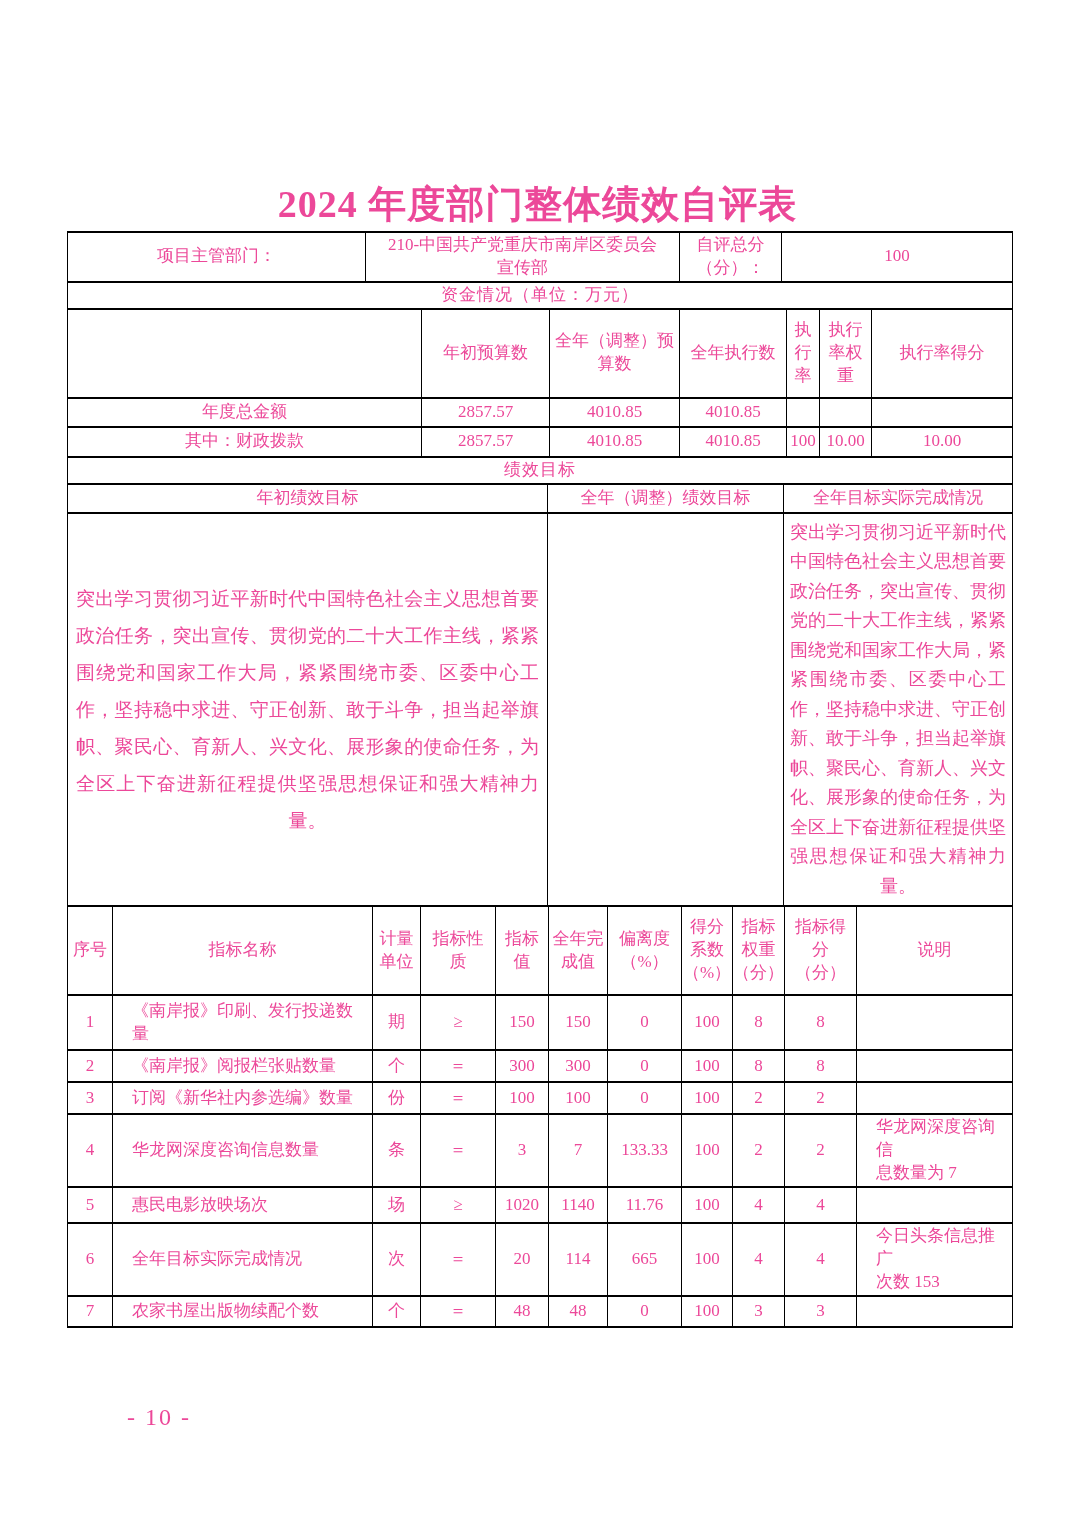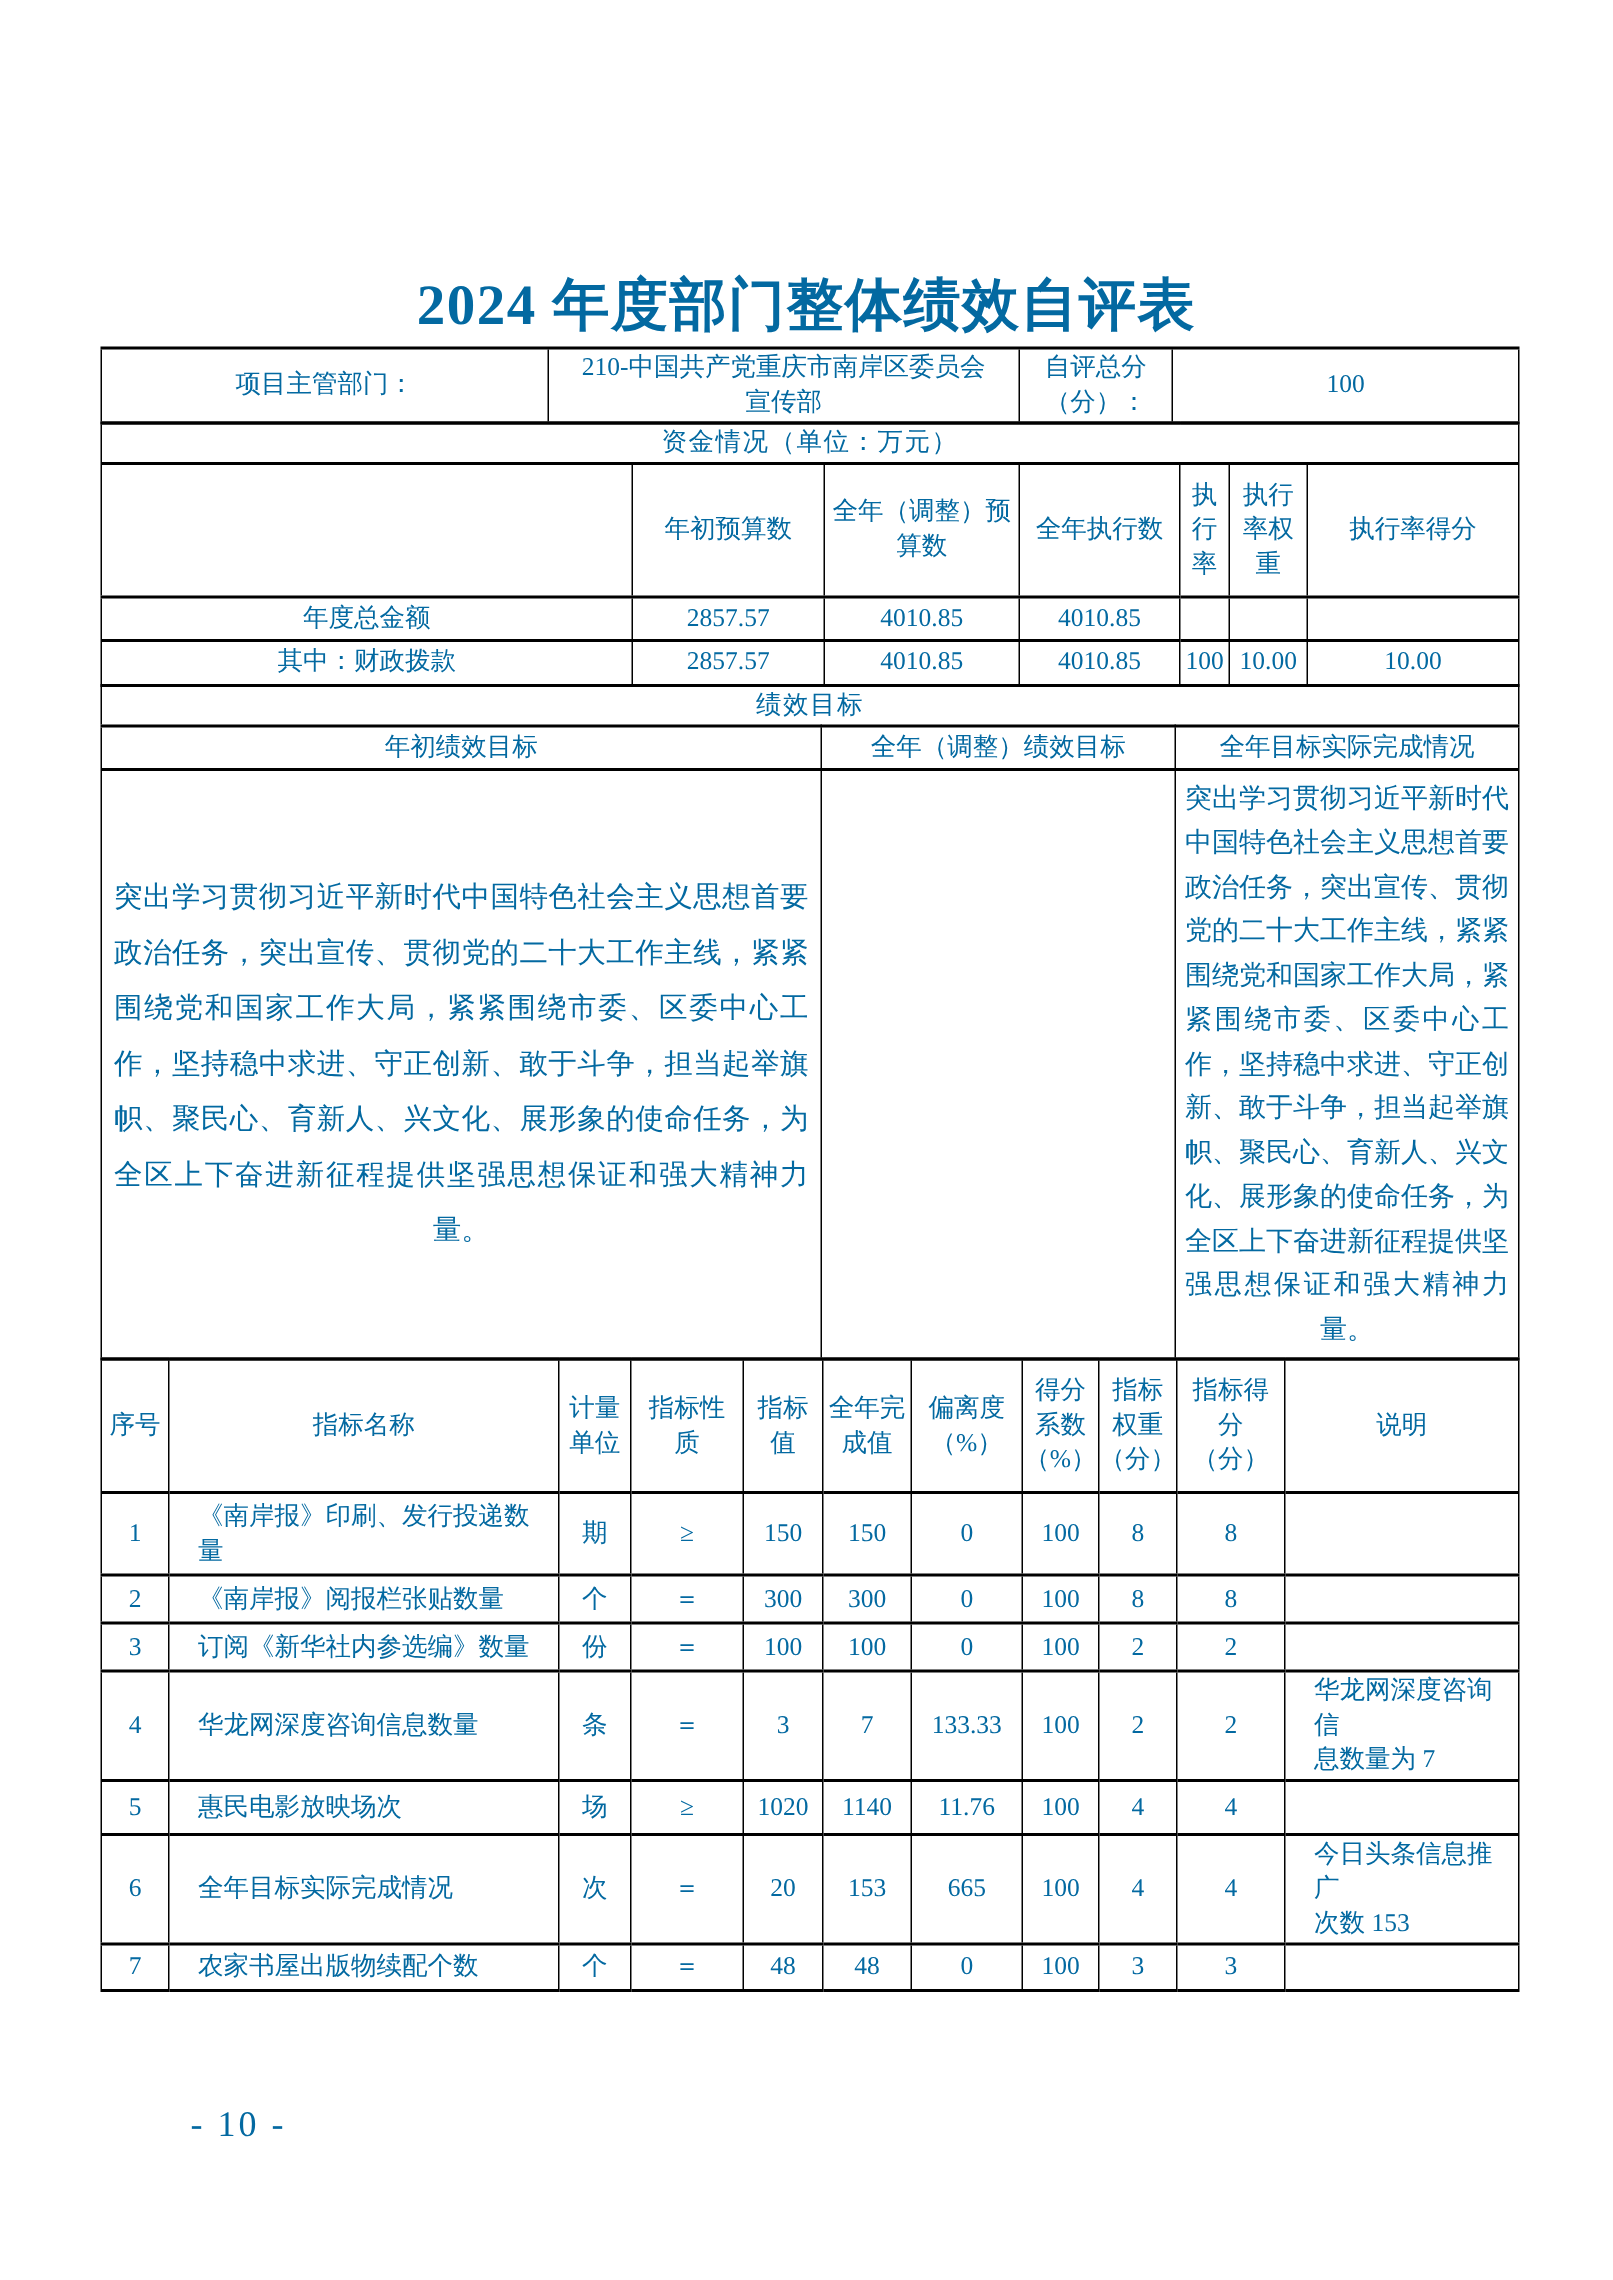--- a/index.html
+++ b/index.html
@@ -2,21 +2,21 @@
 <html><head>
 <meta charset="utf-8">
 <style>
   html, body { margin: 0; padding: 0; background: #ffffff; }
   .page {
     position: relative;
     width: 1075px;
     height: 1520px;
     background: #ffffff;
     font-family: "Liberation Serif", "DejaVu Serif", serif;
-    color: #0369a1;
+    color: #ec4899;
     overflow: hidden;
     box-sizing: border-box;
     padding-top: 181px;
   }
   h1.doc-title {
     margin: 0 0 4px 0;
     text-align: center;
     font-size: 38px;
     font-weight: bold;
     line-height: 46px;
@@ -268,21 +268,21 @@
       <td>4</td>
       <td>4</td>
       <td class="left"></td>
     </tr>
     <tr style="height:55px">
       <td>6</td>
       <td class="left">全年目标实际完成情况</td>
       <td>次</td>
       <td>＝</td>
       <td>20</td>
-      <td>153</td>
+      <td>114</td>
       <td>665</td>
       <td>100</td>
       <td>4</td>
       <td>4</td>
       <td class="left">今日头条信息推广
 次数 153</td>
     </tr>
     <tr style="height:31px">
       <td>7</td>
       <td class="left">农家书屋出版物续配个数</td>

